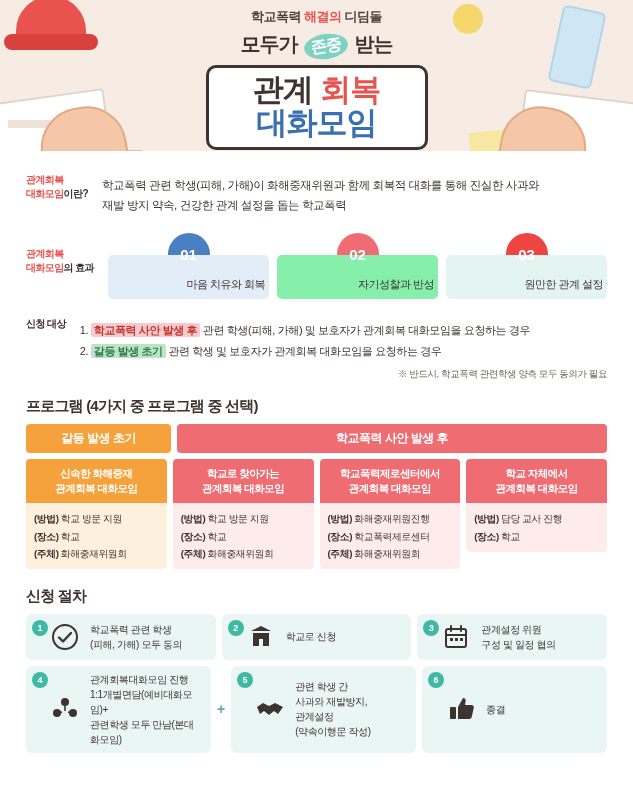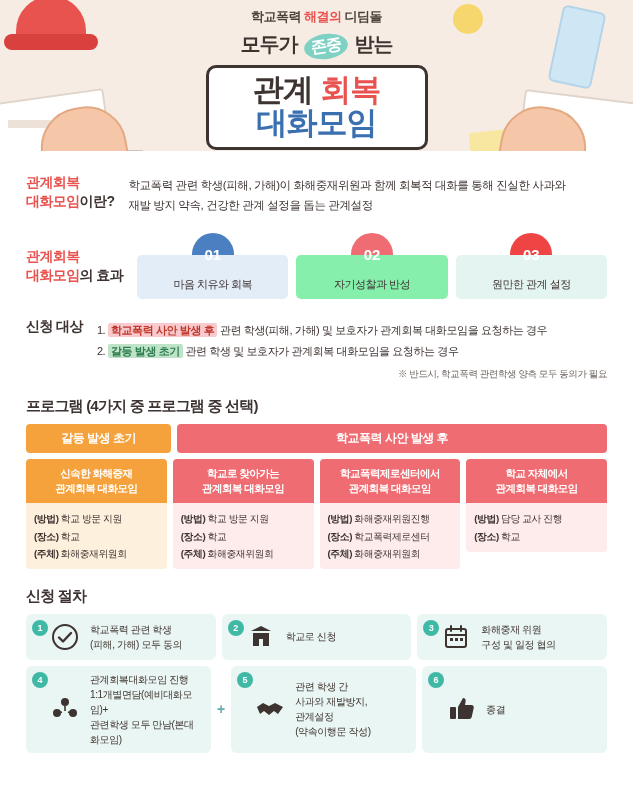--- a/index.html
+++ b/index.html
@@ -79,37 +79,37 @@
   .hat2 { left:4px; top:34px; width:94px; height:16px; background:#d8413d; border-radius:8px; }
   .coffee { left:110px; top:150px; width:34px; height:30px; background:#fff; border:2px solid #cfc3b8; border-radius:3px 3px 8px 8px; }
   .clip { right:150px; top:4px; width:30px; height:30px; background:#f5d76e; border-radius:50%; }
   .note-y { right:104px; top:130px; width:58px; height:50px; background:#f8e7a0; transform:rotate(-6deg); }
 
   
   .content { padding: 16px 26px 0 26px; }
 
   .sec1 { display:flex; gap:14px; margin-top:6px; }
   .lbl-red {
-    color:#e8534f; font-weight:bold; font-size:14px; line-height:1.35;
+    color:#e8534f; font-weight:bold; font-size:10px; line-height:1.35;
     white-space:nowrap; letter-spacing:-0.6px;
   }
   .lbl-red .dk { color:#3d3330; }
   .sec1-text { font-size:11.5px; color:#3d3330; line-height:1.75; letter-spacing:-0.4px; padding-top:2px; }
 
   .sec2 { margin-top:18px; display:flex; gap:14px; }
   .effects { display:flex; flex:1; gap:8px; align-items:flex-end; }
   .eff { flex:1; text-align:center; }
   .eff-circle {
     width:42px; height:42px; border-radius:50%; color:#fff; font-weight:bold;
     font-size:15px; display:flex; align-items:center; justify-content:center;
     margin:0 auto;
   }
   .eff-box {
     margin-top:-20px; padding:22px 4px 7px; border-radius:5px;
-    font-size:11px; color:#3d3330; letter-spacing:-0.5px; text-align:center;
+    font-size:11px; color:#3d3330; letter-spacing:-0.5px; text-align:right;
   }
 
   .sec3 { margin-top:18px; display:flex; gap:14px; }
   .apply-list { font-size:11px; color:#3d3330; line-height:1.9; letter-spacing:-0.4px; padding-top:3px; }
   .mark-pink { background:#f9c9cd; padding:1px 3px; color:#c0392b; font-weight:bold; border-radius:2px; }
   .mark-green { background:#bfe3c8; padding:1px 3px; color:#2e7d4f; font-weight:bold; border-radius:2px; }
   .note-right { text-align:right; font-size:9.5px; color:#6b625d; margin-top:6px; letter-spacing:-0.4px; }
 
   
   .h-prog { margin-top:16px; font-size:15px; font-weight:bold; color:#3d3330; letter-spacing:-0.8px; }
@@ -184,21 +184,21 @@
 
 <div class="content">
 
   <div class="sec1">
     <div class="lbl-red">
       <div>관계회복</div>
       <div><span>대화모임</span><span class="dk">이란?</span></div>
     </div>
     <div class="sec1-text">
       <div>학교폭력 관련 학생(피해, 가해)이 화해중재위원과 함께 회복적 대화를 통해 진실한 사과와</div>
-      <div>재발 방지 약속, 건강한 관계 설정을 돕는 관계설정</div>
+      <div>재발 방지 약속, 건강한 관계 설정을 돕는 학교폭력</div>
     </div>
   </div>
 
   <div class="sec2">
     <div class="lbl-red" style="padding-top:14px;">
       <div>관계회복</div>
       <div><span>대화모임</span><span class="dk">의 효과</span></div>
     </div>
     <div class="effects">
       <div class="eff">
@@ -321,21 +321,21 @@
           <svg width="30" height="30" viewBox="0 0 30 30">
               <rect x="5" y="7" width="20" height="18" rx="2" fill="none" stroke="#3d3330" stroke-width="2"></rect>
               <path d="M5 13h20" stroke="#3d3330" stroke-width="2"></path>
               <path d="M10 4v5M20 4v5" stroke="#3d3330" stroke-width="2" stroke-linecap="round"></path>
               <rect x="9" y="16" width="3" height="3" fill="#3d3330"></rect>
               <rect x="14" y="16" width="3" height="3" fill="#3d3330"></rect>
               <rect x="19" y="16" width="3" height="3" fill="#3d3330"></rect>
             </svg>
         </div>
         <div class="step-text">
-          <div>화해중재 위원</div>
+          <div>관계설정 위원</div>
           <div>구성 및 일정 협의</div>
         </div>
       </div>
     </div>
 
     <div class="proc-row">
       <div class="step">
         <div class="step-num">4</div>
         <div class="step-icon">
           <svg width="30" height="30" viewBox="0 0 30 30">

